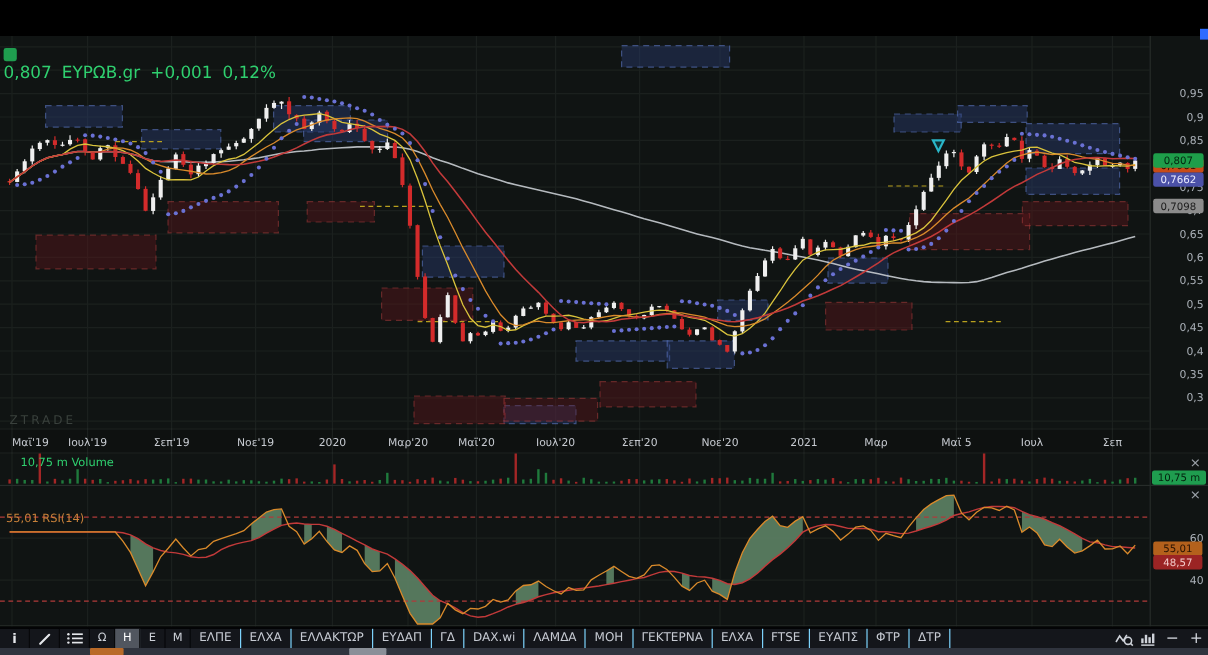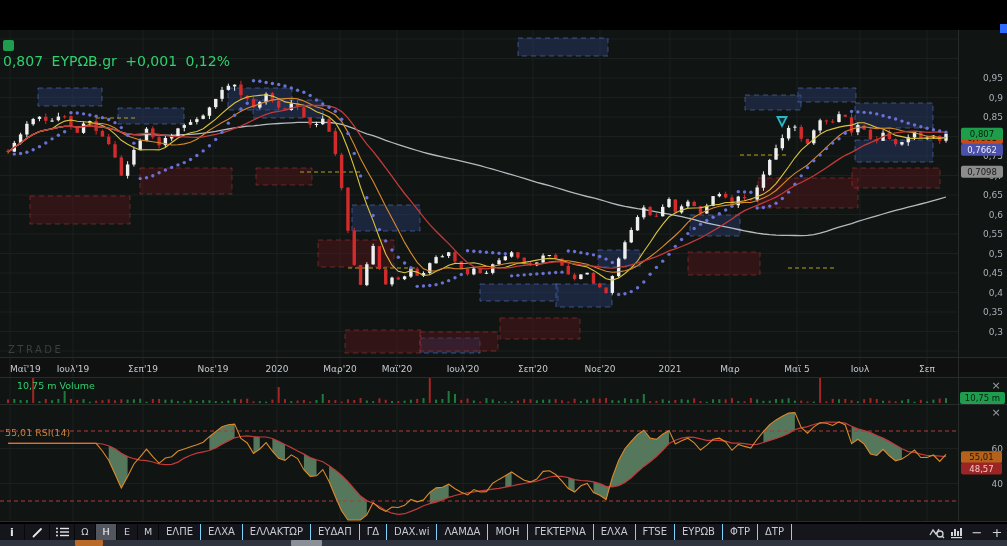--- a/index.html
+++ b/index.html
@@ -872,21 +872,21 @@
         <div class="tb-tab">ΕΛΧΑ</div>
         <div class="tb-tab">ΕΛΛΑΚΤΩΡ</div>
         <div class="tb-tab">ΕΥΔΑΠ</div>
         <div class="tb-tab">ΓΔ</div>
         <div class="tb-tab">DAX.wi</div>
         <div class="tb-tab">ΛΑΜΔΑ</div>
         <div class="tb-tab">ΜΟΗ</div>
         <div class="tb-tab">ΓΕΚΤΕΡΝΑ</div>
         <div class="tb-tab">ΕΛΧΑ</div>
         <div class="tb-tab">FTSE</div>
-        <div class="tb-tab">ΕΥΡΩΒ</div>
+        <div class="tb-tab">ΕΥΑΠΣ</div>
         <div class="tb-tab">ΦΤΡ</div>
         <div class="tb-tab">ΔΤΡ</div>
       </div>
     <div id="tb-spacer"></div>
     <div class="tb-right">
       <svg width="16" height="14">
         <polyline points="1,10 4,5 7,9 10,4" fill="none" stroke="#cfd3da" stroke-width="1.3"></polyline>
         <circle cx="11" cy="9" r="3" fill="none" stroke="#cfd3da" stroke-width="1.3"></circle>
         <line x1="13" y1="11" x2="15" y2="13" stroke="#cfd3da" stroke-width="1.3"></line>
       </svg>

